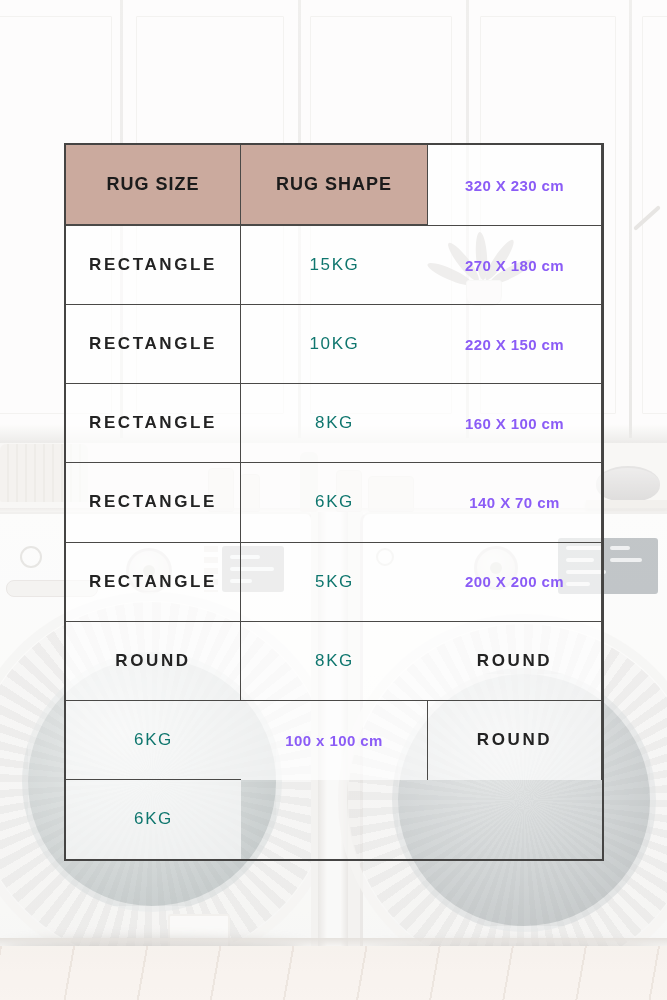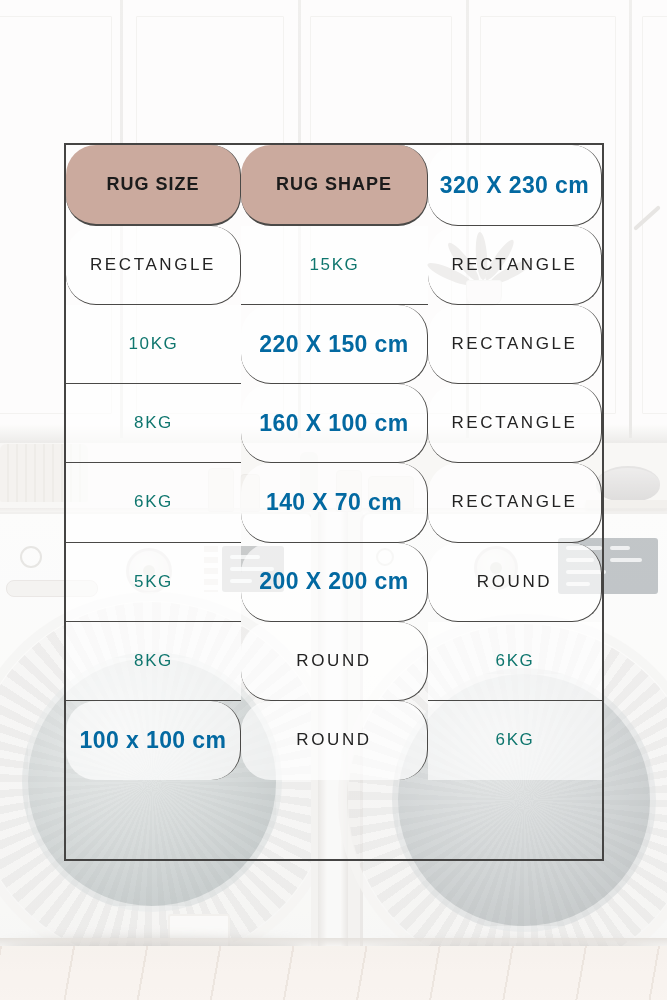--- a/index.html
+++ b/index.html
@@ -78,24 +78,24 @@
     grid-template-rows:81px repeat(8,1fr);
     border:2px solid #454443;
     background:transparent;
   }
   .rug-table > div{position:relative;display:flex;align-items:center;justify-content:center;
     text-align:center;border-color:#4a4947;}
   .hc{background:#cbaa9e;border-bottom:2px solid #454443;
     font-weight:bold;font-size:18px;letter-spacing:1px;color:#1b1b1b;}
   .hc.h3{font-size:16.5px;line-height:1.3;letter-spacing:.6px;padding:0 6px;}
   .c{background:rgba(255,255,255,.66);}
-  .colA{font-weight:bold;font-size:23px;letter-spacing:.4px;color:#0369a1;}
-  .colB{font-weight:400;font-size:17px;letter-spacing:2.6px;color:#232323;}
+  .colA{font-weight:bold;font-size:15px;letter-spacing:.4px;color:#8b5cf6;}
+  .colB{font-weight:700;font-size:17px;letter-spacing:2.6px;color:#232323;}
   .colC{font-weight:400;font-size:17px;letter-spacing:1.6px;color:#0f766e;}
-  .br{border-right:1.6px solid #4a4947;border-radius:30px;}
+  .br{border-right:1.6px solid #4a4947;}
   .bb{border-bottom:1.6px solid #4a4947;}
 </style>
 </head>
 <body>
 
 <div class="stage">
 
   <div class="scene">
     <div class="wallpane"></div>
 
@@ -175,20 +175,21 @@
   <div class="wash"></div>
 
   <div class="rug-table">
     <div class="hc br">RUG SIZE</div>
     <div class="hc br">RUG SHAPE</div>
 
     <div class="c colA br bb">320 X 230 cm</div>
     <div class="c colB br bb">RECTANGLE</div>
     <div class="c colC bb">15KG</div>
 
+    <div class="c colA br bb">270 X 180 cm</div>
     <div class="c colB br bb">RECTANGLE</div>
     <div class="c colC bb">10KG</div>
 
     <div class="c colA br bb">220 X 150 cm</div>
     <div class="c colB br bb">RECTANGLE</div>
     <div class="c colC bb">8KG</div>
 
     <div class="c colA br bb">160 X 100 cm</div>
     <div class="c colB br bb">RECTANGLE</div>
     <div class="c colC bb">6KG</div>

